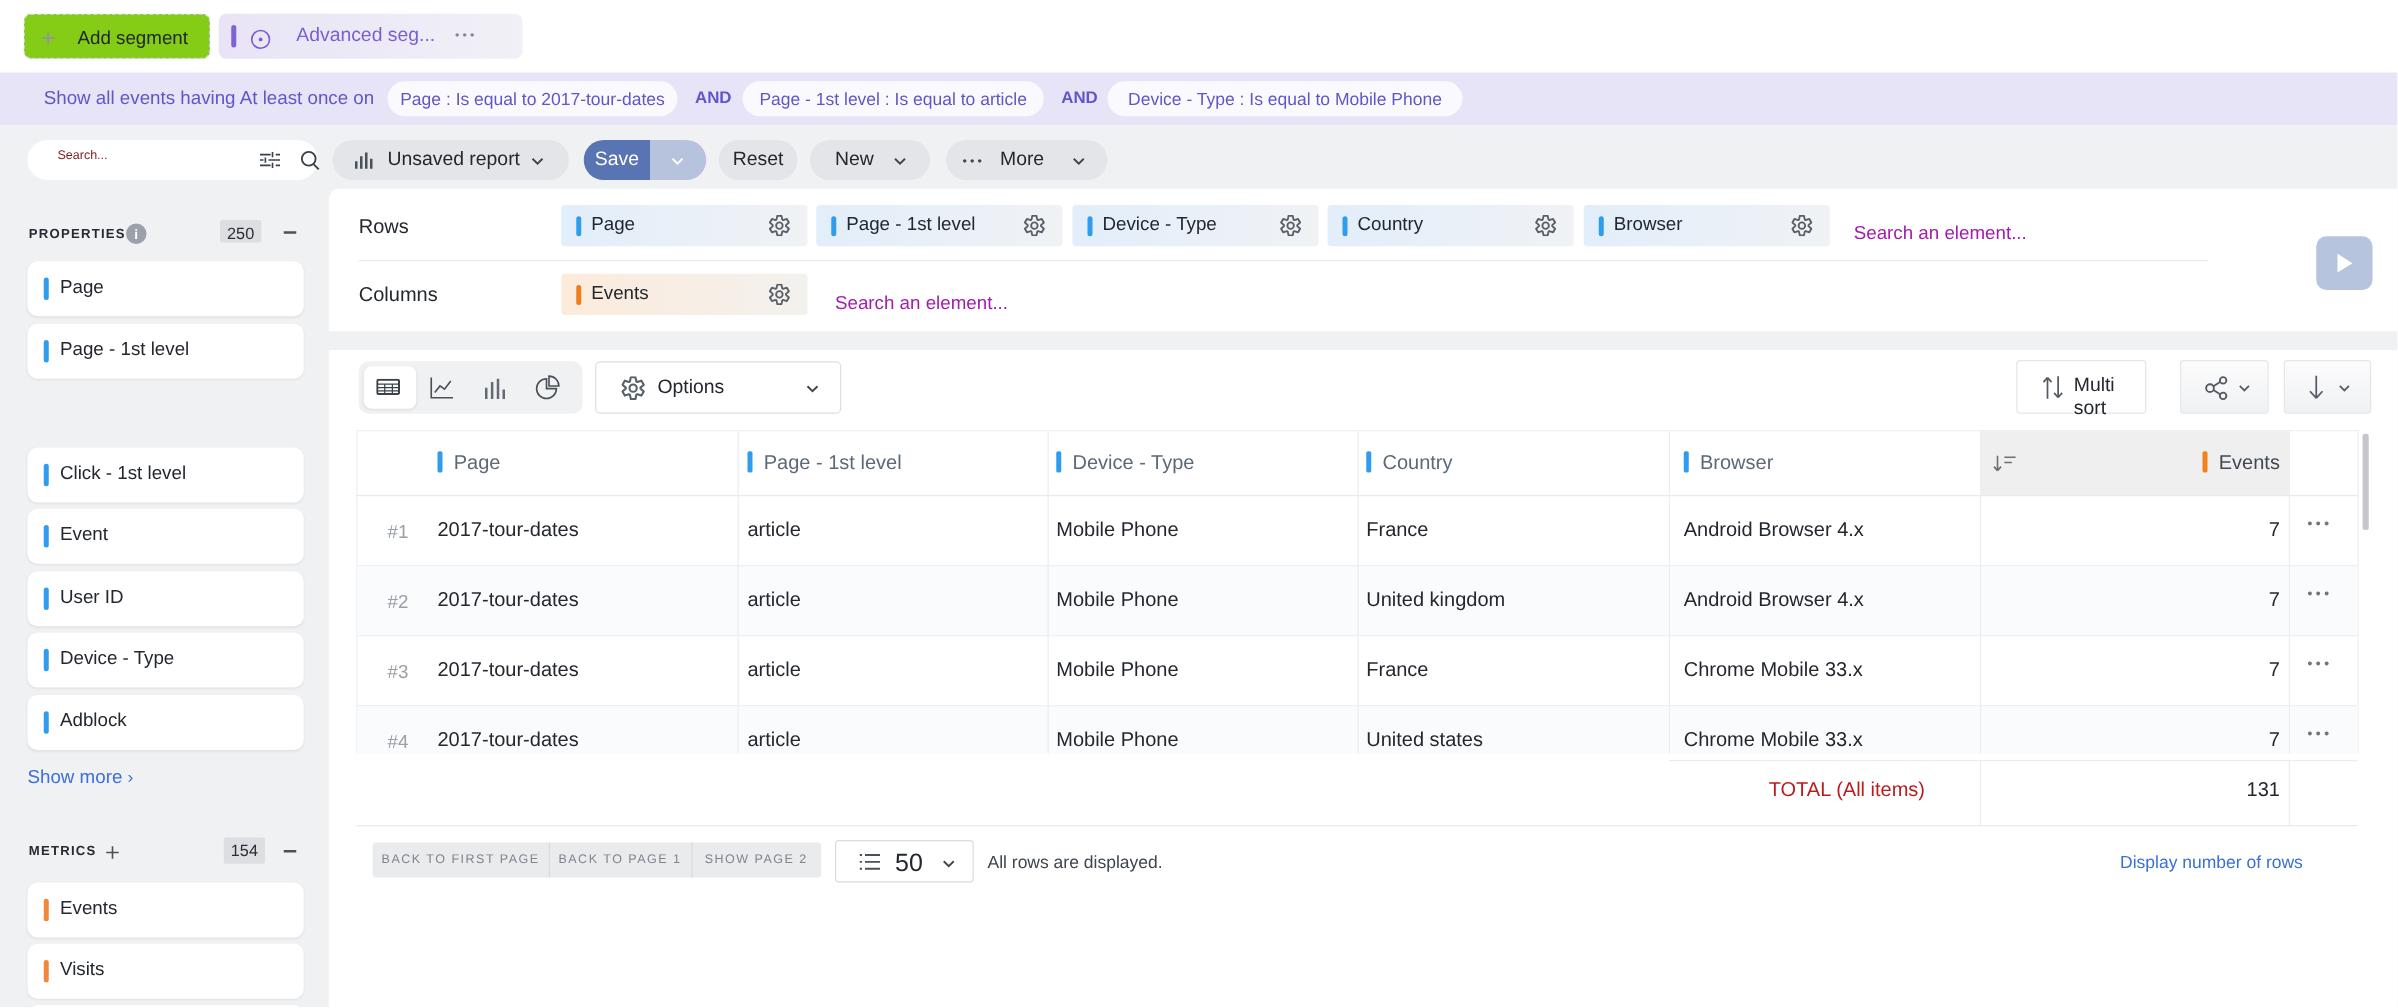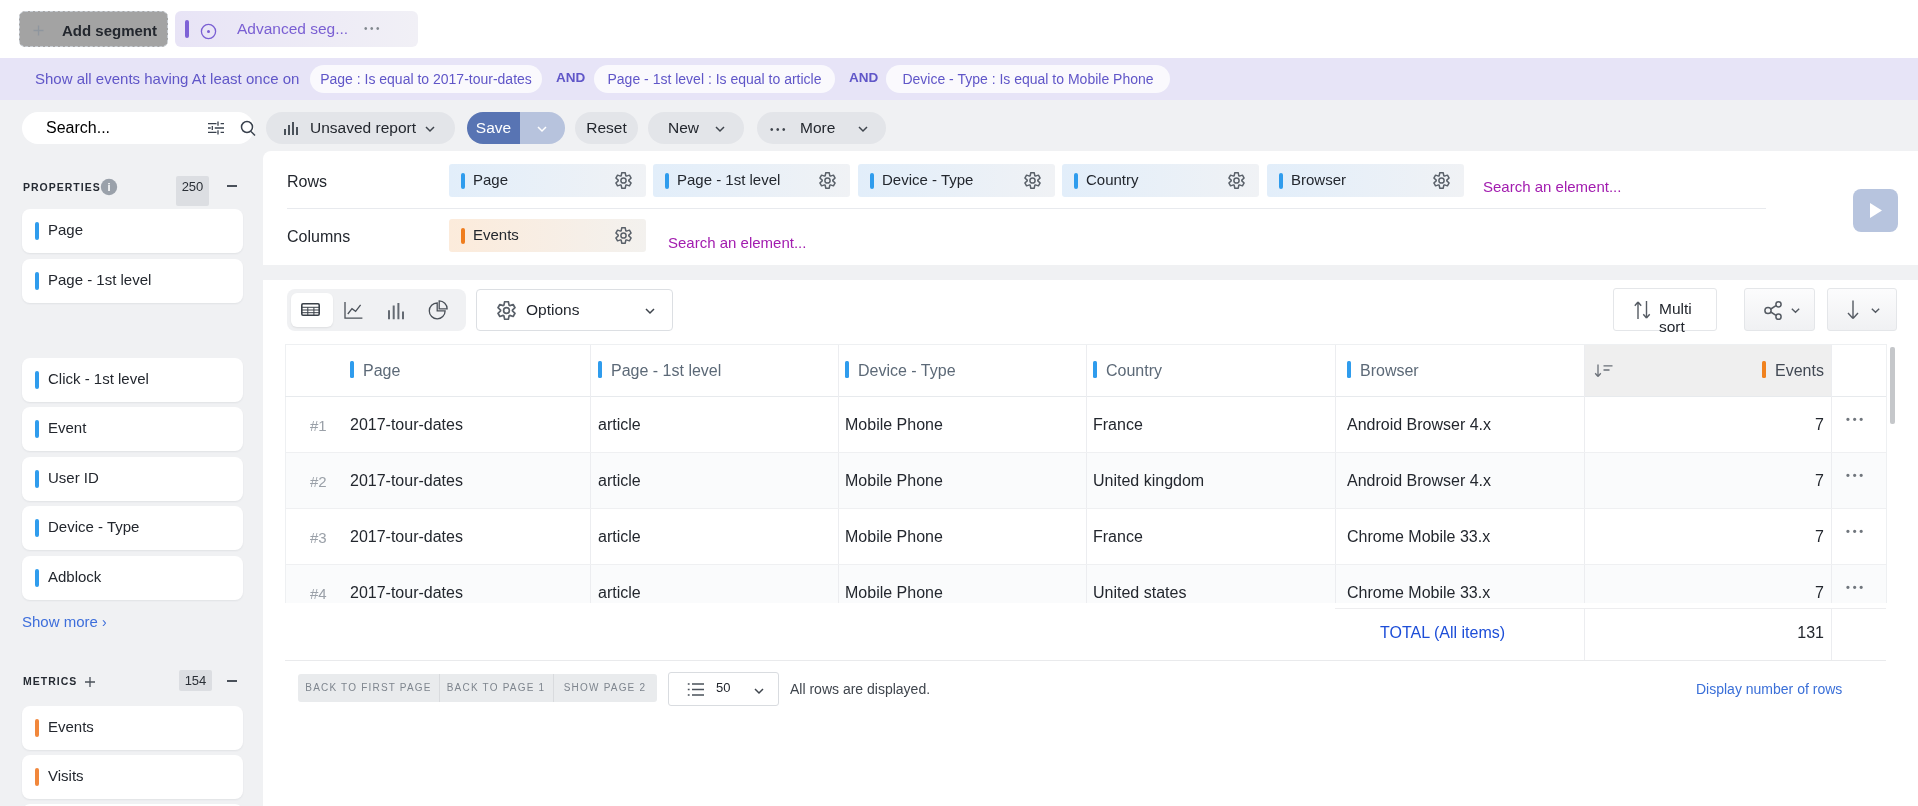--- a/index.html
+++ b/index.html
@@ -3,21 +3,21 @@
 <meta charset="utf-8">
 <style>
 * { margin:0; padding:0; box-sizing:border-box; }
 html,body { width:1918px; height:806px; overflow:hidden; }
 body { font-family:"Liberation Sans",sans-serif; background:#fff; color:#23272e; }
 #app { position:relative; width:1918px; height:806px; overflow:hidden; }
 .abs { position:absolute; }
 
 
 #topbar { left:0; top:0; width:1918px; height:58px; background:#fff; }
-#addseg { left:19px; top:11px; width:149px; height:36px; border:1px dashed #c9ced5; border-radius:6px; background:#a3a3a3;font-weight:bold; }
+#addseg { left:19px; top:11px; width:149px; height:36px; border:1px dashed #c9ced5; border-radius:6px; background:#84cc16; }
 #addseg .lbl { position:absolute; left:42px; top:10px; font-size:15px; color:#23272e; }
 #segchip { left:175px; top:11px; width:243px; height:36px; border-radius:6px; background:linear-gradient(90deg,#e8e4f6,#f1f0f6); }
 #segchip .bar { position:absolute; left:10px; top:9px; width:4px; height:18px; border-radius:2px; background:#7e62d6; }
 #segchip .lbl { position:absolute; left:62px; top:9px; font-size:15.5px; color:#7a5fd3; }
 #segchip .dots { position:absolute; left:189px; top:12px; font-size:10px; color:#82888f; letter-spacing:2.5px; }
 
 
 #filterbar { left:0; top:58px; width:1918px; height:42px; background:#e7e4f7; font-size:15px; color:#6056c8; }
 #filterbar .txt { position:absolute; top:12px; }
 .fpill { position:absolute; top:7px; height:28px; border-radius:14px; background:rgba(255,255,255,0.78); line-height:28px; text-align:center; font-size:14px; color:#6056c8; }
@@ -25,21 +25,21 @@
 
 
 #mainbg { left:0; top:100px; width:1918px; height:706px; background:#f0f1f3; }
 
 
 .tpill { position:absolute; top:112px; height:32px; border-radius:16px; background:#e3e5e9; }
 .tpill .lbl { position:absolute; top:7px; font-size:15.5px; color:#23272e; }
 
 
 #search { left:22px; top:112px; width:232px; height:32px; border-radius:16px; background:#fff; }
-#search .ph { position:absolute; left:24px; top:7px; font-size:16px; color:#000000; }
+#search .ph { position:absolute; left:24px; top:7px; font-size:10px; color:#7f1d1d; }
 .sechead { font-size:10.5px; letter-spacing:1px; color:#262b33; font-weight:700; }
 .badge { position:absolute; background:#dcdee2; border-radius:2px; font-size:13px; color:#2a2f36; text-align:center; }
 .scard { position:absolute; left:22px; width:221px; height:44px; background:#fff; border-radius:8px; box-shadow:0 1px 2px rgba(30,40,60,0.07); }
 .scard .bar { position:absolute; left:12.5px; top:13px; width:4px; height:18px; border-radius:2px; background:#2f9ced; }
 .scard .bar.or { background:#f1873b; }
 .scard .lbl { position:absolute; left:26px; top:12px; font-size:15px; color:#23272e; }
 #showmore { left:22px; top:613px; font-size:15px; color:#3d6edb; }
 
 
 #rowspanel { left:263px; top:151px; width:1655px; height:114px; background:#fff; border-radius:8px 0 0 0; }
@@ -76,21 +76,21 @@
 .cell { position:absolute; font-size:16px; color:#23272e; }
 .rownum { position:absolute; font-size:15px; color:#9aa0a8; }
 .rowbg { position:absolute; left:286px; width:1600px; background:#fafbfc; }
 .dots3 { position:absolute; font-size:11px; color:#6f757c; letter-spacing:2.8px; font-weight:700; }
 
 
 #pager { left:298px; top:674px; width:359px; height:28px; background:#e9ebed; border-radius:3px; }
 #pager .seg { position:absolute; top:0; height:28px; line-height:28px; text-align:center; font-size:10px; letter-spacing:1.2px; color:#7e858e; }
 #pager .div { position:absolute; top:0; width:1px; height:28px; background:#d9dbde; }
 #rowsdd { left:668px; top:672px; width:111px; height:34px; background:#fff; border:1px solid #d9dce0; border-radius:3px; }
-#rowsdd .num { position:absolute; left:47px; top:7px; font-size:13px; color:#23272e; }
+#rowsdd .num { position:absolute; left:47px; top:7px; font-size:20px; color:#23272e; }
 #allrows { left:790px; top:681px; font-size:14px; color:#3f454d; }
 #displaynum { left:1696px; top:681px; font-size:14px; color:#3a6fd8; }
 
 #scrollthumb { left:1890px; top:347px; width:4.5px; height:77px; border-radius:2px; background:#c5c7ca; }
 </style>
 </head>
 <body>
 <div id="app">
   <div id="mainbg" class="abs"></div>
   <div id="topbar" class="abs"></div>
@@ -127,21 +127,21 @@
     <svg style="position:absolute;left:217px;top:7px" width="18" height="18" viewBox="0 0 18 18" fill="none" stroke="#39414d" stroke-width="1.5">
         <circle cx="8" cy="8" r="5.5"></circle>
         <path d="M12 12.5L16 16.5"></path>
       </svg>
   </div>
   <div class="abs sechead" style="left:23px;top:181px">PROPERTIES</div>
   <svg class="abs" style="left:100px;top:178px" width="18" height="18" viewBox="0 0 18 18">
       <circle cx="9" cy="9" r="8.2" fill="#9aa1aa"></circle>
       <text x="9" y="13.2" text-anchor="middle" font-size="11" font-weight="bold" fill="#fff" font-family="Liberation Sans">i</text>
     </svg>
-  <div class="abs badge" style="left:176px;top:176px;width:33px;height:30px;line-height:21px">250</div>
+  <div class="abs badge" style="left:176px;top:176px;width:33px;height:18px;line-height:21px">250</div>
   <div class="abs" style="left:227px;top:185px;width:10px;height:2px;background:#4a515a"></div>
 
   <div class="scard" style="top:209px">
       <span class="bar"></span>
       <span class="lbl">Page</span>
     </div>
   <div class="scard" style="top:259px">
       <span class="bar"></span>
       <span class="lbl">Page - 1st level</span>
     </div>
@@ -399,21 +399,21 @@
   <div class="rownum" style="left:310px;top:585px">#4</div>
   <div class="cell" style="left:350px;top:584px">2017-tour-dates</div>
   <div class="cell" style="left:598px;top:584px">article</div>
   <div class="cell" style="left:845px;top:584px">Mobile Phone</div>
   <div class="cell" style="left:1093px;top:584px">United states</div>
   <div class="cell" style="left:1347px;top:584px">Chrome Mobile 33.x</div>
   <div class="cell" style="left:1700px;top:584px;width:124px;text-align:right">7</div>
   <div class="dots3" style="left:1846px;top:581px">•••</div>
 
   <div class="abs" style="left:1335px;top:608px;width:551px;height:1px;background:#ededef"></div>
-  <div class="cell" style="left:1380px;top:624px;width:195px;text-align:left;color:#1d4ed8">TOTAL (All items)</div>
+  <div class="cell" style="left:1380px;top:624px;width:195px;text-align:center;color:#b91c1c">TOTAL (All items)</div>
   <div class="cell" style="left:1700px;top:624px;width:124px;text-align:right">131</div>
   <div class="vline" style="left:1584px;top:608px;height:52px"></div>
   <div class="vline" style="left:1831px;top:608px;height:52px"></div>
   <div class="abs" style="left:285px;top:660px;width:1601px;height:1px;background:#e9eaec"></div>
 
   <div id="pager" class="abs">
     <span class="seg" style="left:0;width:141px">BACK TO FIRST PAGE</span>
     <span class="div" style="left:141px"></span>
     <span class="seg" style="left:141px;width:114px">BACK TO PAGE 1</span>
     <span class="div" style="left:255px"></span>

